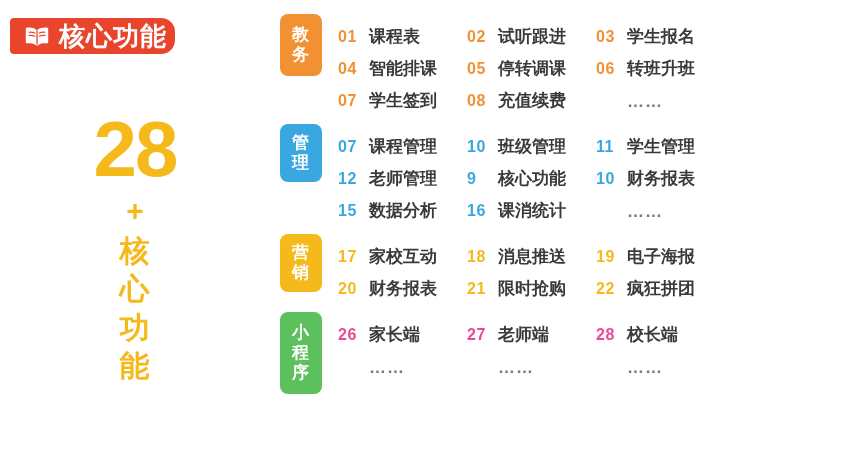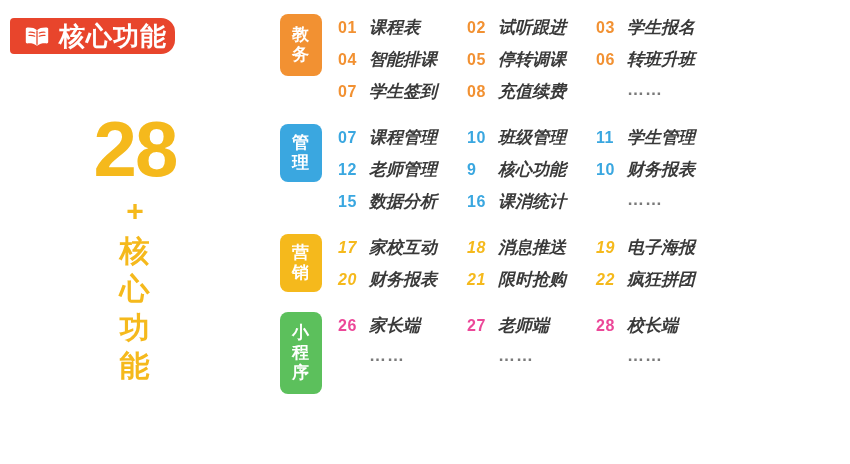--- a/index.html
+++ b/index.html
@@ -121,57 +121,56 @@
   }
   .group-tag span { display: block; }
 
   .group-rows {
     flex: 1 1 auto;
     margin-left: 16px;
     padding-top: 2px;
   }
   .row {
     display: flex;
-    align-items: flex-start;
+    align-items: flex-end;
     height: 32px;
   }
   .cell {
     width: 129px;
     flex: 0 0 129px;
     display: flex;
     align-items: baseline;
   }
   .num {
     font-size: 16px;
     font-weight: bold;
     margin-right: 9px;
     min-width: 22px;
     letter-spacing: 0.5px;
   }
   .txt {
     font-size: 17px;
     font-weight: bold;
     color: #3a3a3a;
     white-space: nowrap;
-    font-style: italic;
   }
   .dots {
     font-size: 17px;
     font-weight: bold;
     color: #7a7a7a;
     letter-spacing: 1px;
   }
 
   
   .g-orange .group-tag { background: #f29132; }
   .g-orange .num { color: #f29132; }
   .g-blue .group-tag { background: #3aa7e0; }
   .g-blue .num { color: #3aa7e0; }
   .g-yellow .group-tag { background: #f5b91c; }
-  .g-yellow .num { color: #f5b91c; font-style: italic; }
+  .g-yellow .num { color: #f5b91c; }
   .g-green .group-tag { background: #5cc05c; }
   .g-green .num { color: #ec4899; }
 
   .g-orange .group-tag { padding: 11px 0; }
   .g-green .group-tag { padding: 11px 0; }
 </style>
 </head>
 <body>
 
 <div class="page">

